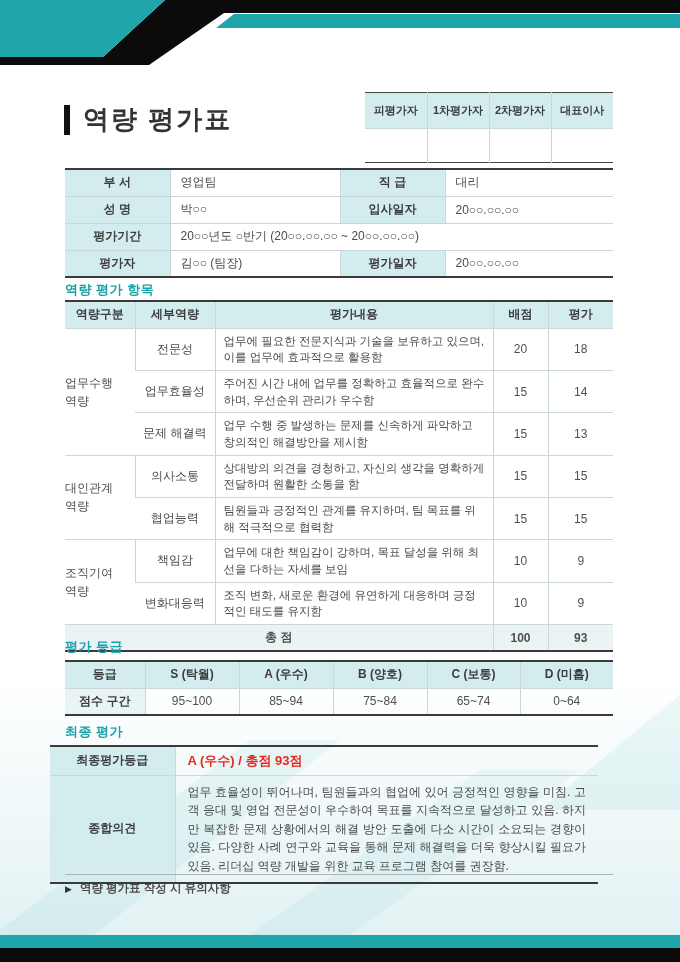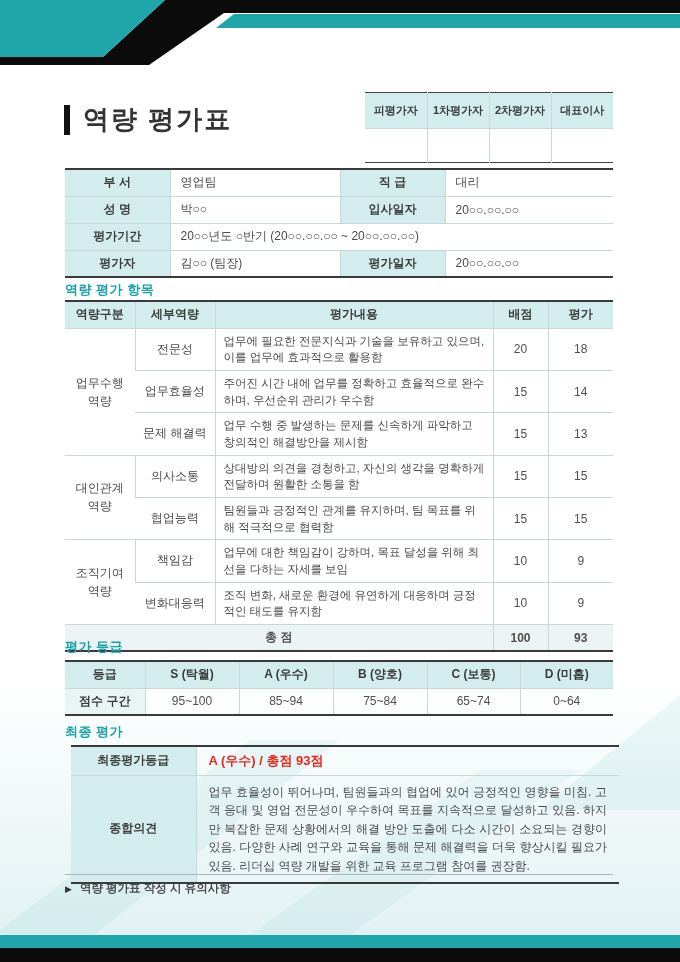--- a/index.html
+++ b/index.html
@@ -62,31 +62,31 @@
   .info-table { position: absolute; left: 65px; top: 168px; width: 548px; }
   .info-table td { height: 27px; }
 
   
   .section-title { position: absolute; font-size: 13px; font-weight: bold; color: #17A2A8; letter-spacing: 0.5px; }
 
   
   .eval-table { position: absolute; left: 65px; top: 300px; width: 548px; }
   .eval-table td { vertical-align: middle; }
   .eval-table .hd td { height: 27px; }
-  .group-cell { text-align: center; white-space: pre-line; line-height: 1.5; color: #4A4A4A; }
+  .group-cell { text-align: left; white-space: pre-line; line-height: 1.5; color: #4A4A4A; }
   .detail-cell { text-align: center; color: #4A4A4A; height: 38px; }
   .desc-cell { font-size: 11.5px; line-height: 1.45; padding: 4px 8px; color: #4A4A4A; text-align: left; }
   .total-row td { background: #ECF3F4; font-weight: bold; height: 27px; }
 
   
   .grade-table { position: absolute; left: 65px; top: 660px; width: 548px; }
   .grade-table td { height: 27px; text-align: center; }
 
   
-  .final-table { position: absolute; left: 71px; top: 745px; width: 548px; }
+  .final-table { position: absolute; left: 50px; top: 745px; width: 548px; }
   .final-grade-val { color: var(--red); font-weight: bold; font-size: 13px; padding-left: 12px; height: 29px; }
   .opinion-cell { font-size: 12px; line-height: 1.55; padding: 7px 12px; color: #4A4A4A; text-align: justify; }
 
   
   .footer-divider { position: absolute; left: 65px; top: 874px; width: 548px; height: 1px; background: #AEB4B5; }
   .footer-note { position: absolute; left: 65px; top: 881px; width: 548px; }
   .footer-title-row { display: flex; align-items: baseline; font-size: 11.5px; font-weight: bold; color: #4A4A4A; }
   .footer-marker { font-size: 9px; margin-right: 8px; color: #333; }
   .footer-body { margin-top: 3px; padding-left: 17px; font-size: 11.5px; line-height: 1.45; color: var(--text-gray); text-align: justify; }
 </style>

